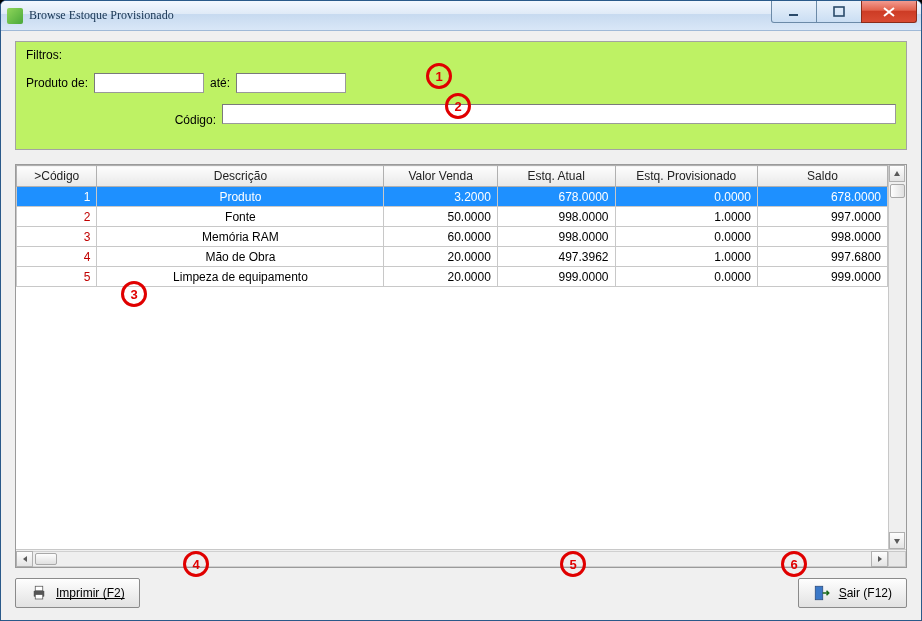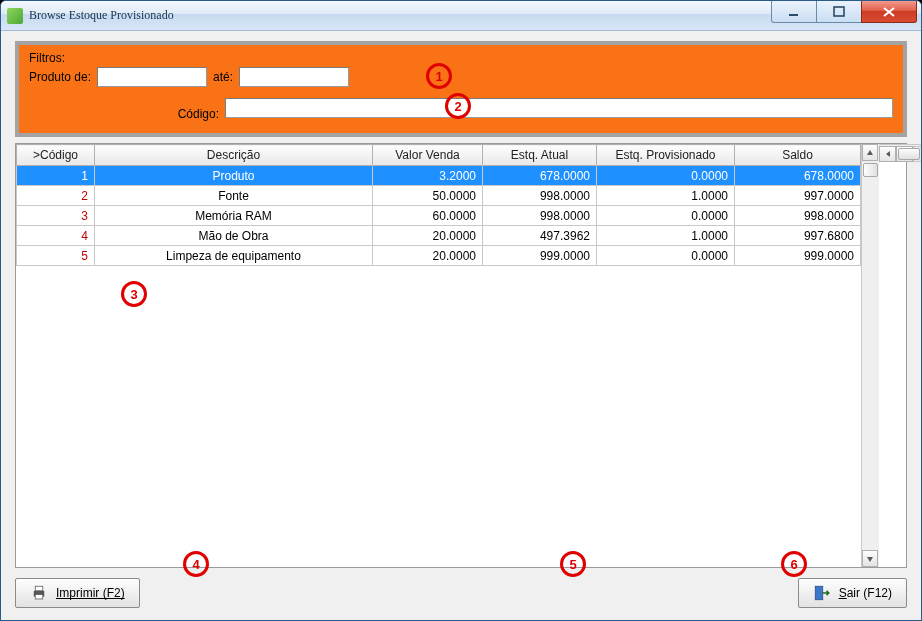--- a/index.html
+++ b/index.html
@@ -40,41 +40,41 @@
     border-color: #8a2c1a;
     border-bottom-right-radius: 3px;
     margin-right: 4px;
     width: 56px;
   }
   .win-btn svg { display: block; }
   .client {
     flex: 1; padding: 10px 14px 12px 14px; display: flex; flex-direction: column;
   }
   .filters {
-    border: 4px solid #a3a3a3;
-    background: #f97316;
-    padding: 6px 10px 12px 10px;
+    border: 1px solid #a3a3a3;
+    background: #bef264;
+    padding: 6px 10px 22px 10px;
     position: relative;
   }
   .filters .legend { position: relative; top: 0; }
-  .filters-row { display: flex; align-items: center; gap: 6px; margin-top: 2px; }
+  .filters-row { display: flex; align-items: center; gap: 6px; margin-top: 11px; }
   .filters-row label { white-space: nowrap; }
   .filters-row2 { display: flex; align-items: center; gap: 6px; margin-top: 8px; }
   .sunken {
     border: 1px solid #9a9a9a;
     border-top-color: #7a7a7a; border-left-color: #7a7a7a;
     background: #fff; height: 20px; padding: 2px 4px;
   }
   .in-sm { width: 110px; }
   .in-lg { flex: 1; }
   .grid-wrap {
-    margin-top: 6px; flex: 1;
+    margin-top: 14px; flex: 1;
     border: 1px solid #9a9a9a;
     background: #fff; position: relative;
-    display: flex; 
+    display: flex; flex-direction: column;
   }
   table.grid { border-collapse: collapse; width: 100%; table-layout: fixed; }
   table.grid th {
     background: linear-gradient(to bottom, #fdfdfd, #e8e8e8);
     border: 1px solid #b0b0b0; font-weight: normal; padding: 3px 6px;
     text-align: center; color: #222;
   }
   table.grid td {
     border: 1px solid #c8c8c8; padding: 2px 6px; height: 20px;
     white-space: nowrap; overflow: hidden;

